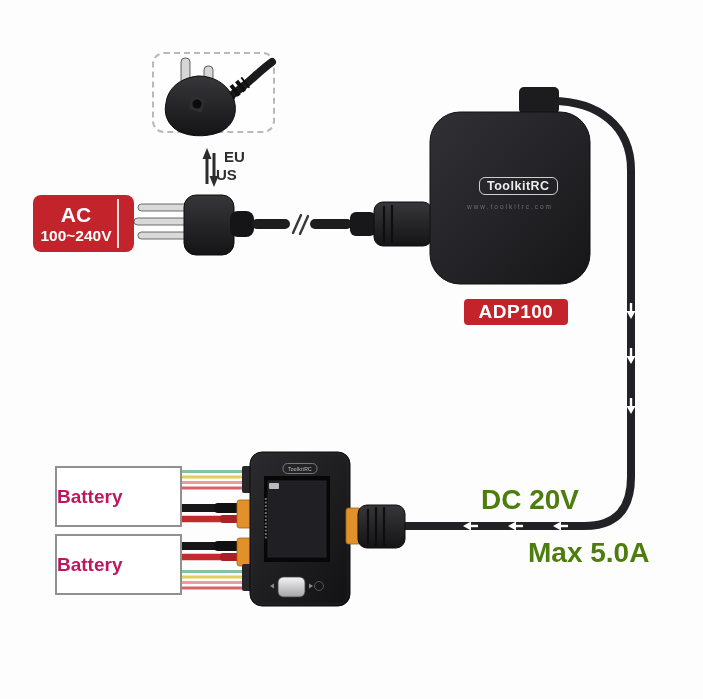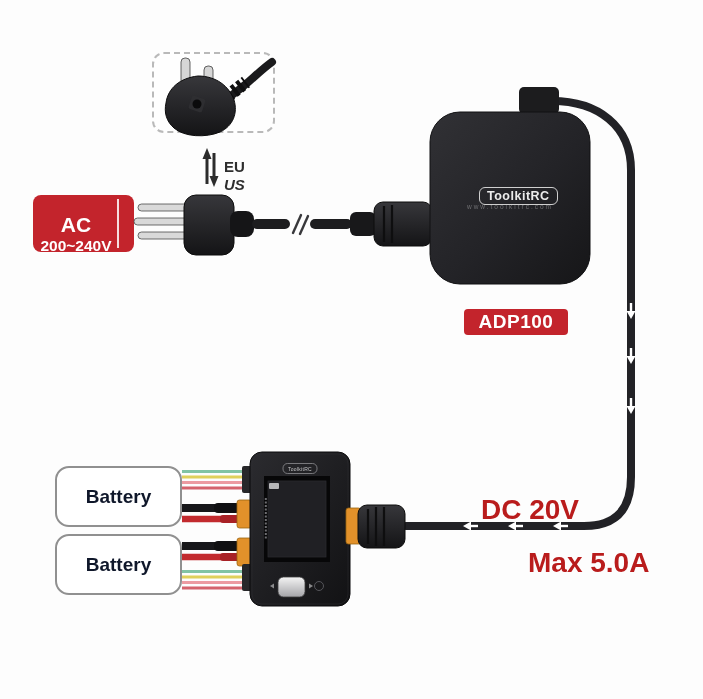--- a/index.html
+++ b/index.html
@@ -1,39 +1,39 @@
 <!DOCTYPE html>
 <html><head>
 <meta charset="utf-8">
 <style>
   html,body{margin:0;padding:0;background:#fdfdfd;}
   #canvas{position:relative;width:703px;height:699px;background:#fdfdfd;overflow:hidden;
           font-family:"Liberation Sans",sans-serif;}
   .abs{position:absolute;}
-  .z1{z-index:1;} .z2{z-index:2;} .z3{z-index:3;margin-top:10px;}
+  .z1{z-index:1;} .z2{z-index:2;} .z3{z-index:3;}
   .red-badge{background:#c3242c;color:#fff;font-weight:bold;display:flex;align-items:center;
              justify-content:center;letter-spacing:.5px;}
   #dashed-box{left:152px;top:52px;width:123px;height:81px;border:2px dashed #b9b9b9;
               border-radius:12px;background:#fefefe;box-sizing:border-box;}
   #ac-box{left:33px;top:195px;width:101px;height:57px;border-radius:8px;background:#c3242c;}
   #ac-divider{position:absolute;left:84px;top:4px;width:2px;height:49px;background:rgba(255,255,255,.85);}
   #ac-text{left:33px;top:195px;width:86px;height:57px;display:flex;flex-direction:column;
            align-items:center;justify-content:center;color:#fff;font-weight:bold;line-height:1.15;}
   #ac-line1{font-size:21px;} #ac-line2{font-size:15.5px;}
   .std-label{font-size:15px;font-weight:bold;color:#2e2e2e;}
-  #eu-label{left:224px;top:148px;} #us-label{left:224px;top:166px;font-style:italic;}
+  #eu-label{left:224px;top:148px;} #us-label{left:216px;top:166px;}
   #adapter-pill{left:479px;top:177px;color:#ececec;border:1.5px solid #cfcfcf;border-radius:6px;
                 padding:1px 7px;font-size:12.5px;font-weight:600;letter-spacing:.5px;}
   #adp100-badge{left:464px;top:299px;width:104px;height:26px;border-radius:4px;font-size:19px;}
   #charger-badge{left:247px;top:634px;width:97px;height:27px;border-radius:5px;font-size:19px;}
-  .dc-text{font-weight:bold;color:#b91c1c;font-size:28px;}
+  .dc-text{font-weight:bold;color:#4d7c0f;font-size:28px;}
   #dc-voltage{left:481px;top:484px;} #dc-current{left:528px;top:537px;}
-  .battery-box{width:127px;height:61px;background:#fff;border:2px solid #909090;border-radius:14px;
-               box-sizing:border-box;display:flex;align-items:center;justify-content:center;
-               font-size:19px;font-weight:bold;color:#0f172a;}
+  .battery-box{width:127px;height:61px;background:#fff;border:2px solid #909090;border-radius:0;
+               box-sizing:border-box;display:flex;align-items:center;
+               font-size:19px;font-weight:bold;color:#be185d;}
   #battery-1{left:55px;top:466px;} #battery-2{left:55px;top:534px;}
   svg{display:block;}
 </style>
 </head>
 <body>
 
 <div id="canvas">
 
   <div id="dashed-box" class="abs z1"></div>
   <div id="ac-box" class="abs z1 red-badge">
@@ -178,21 +178,21 @@
       <polygon points="313,583.5 313,588.5 309,586" fill="#8a8a8c" transform="rotate(180 311 586)"></polygon>
       <circle cx="319" cy="586" r="4.5" fill="none" stroke="#55555a" stroke-width="1"></circle>
       <rect x="346" y="508" width="15" height="36" rx="2.5" fill="#e2912a" stroke="#9a6410" stroke-width="0.8"></rect>
       <rect x="358" y="505" width="47" height="43" rx="9" fill="url(#gBlack)" stroke="#0c0c0c"></rect>
       <path d="M 368,509 V 544 M 376,507 V 546 M 384,507 V 546" stroke="#0e0e0f" stroke-width="2.2"></path>
     </g>
   </svg>
 
   <div id="ac-text" class="abs z3">
     <div id="ac-line1">AC</div>
-    <div id="ac-line2">200~240V</div>
+    <div id="ac-line2">100~240V</div>
   </div>
 
   <div id="eu-label" class="abs z3 std-label">EU</div>
   <div id="us-label" class="abs z3 std-label">US</div>
 
   <div id="adapter-pill" class="abs z3">ToolkitRC</div>
 
   <div id="adp100-badge" class="abs z3 red-badge">ADP100</div>
 
   <div id="dc-voltage" class="abs z3 dc-text">DC 20V</div>

